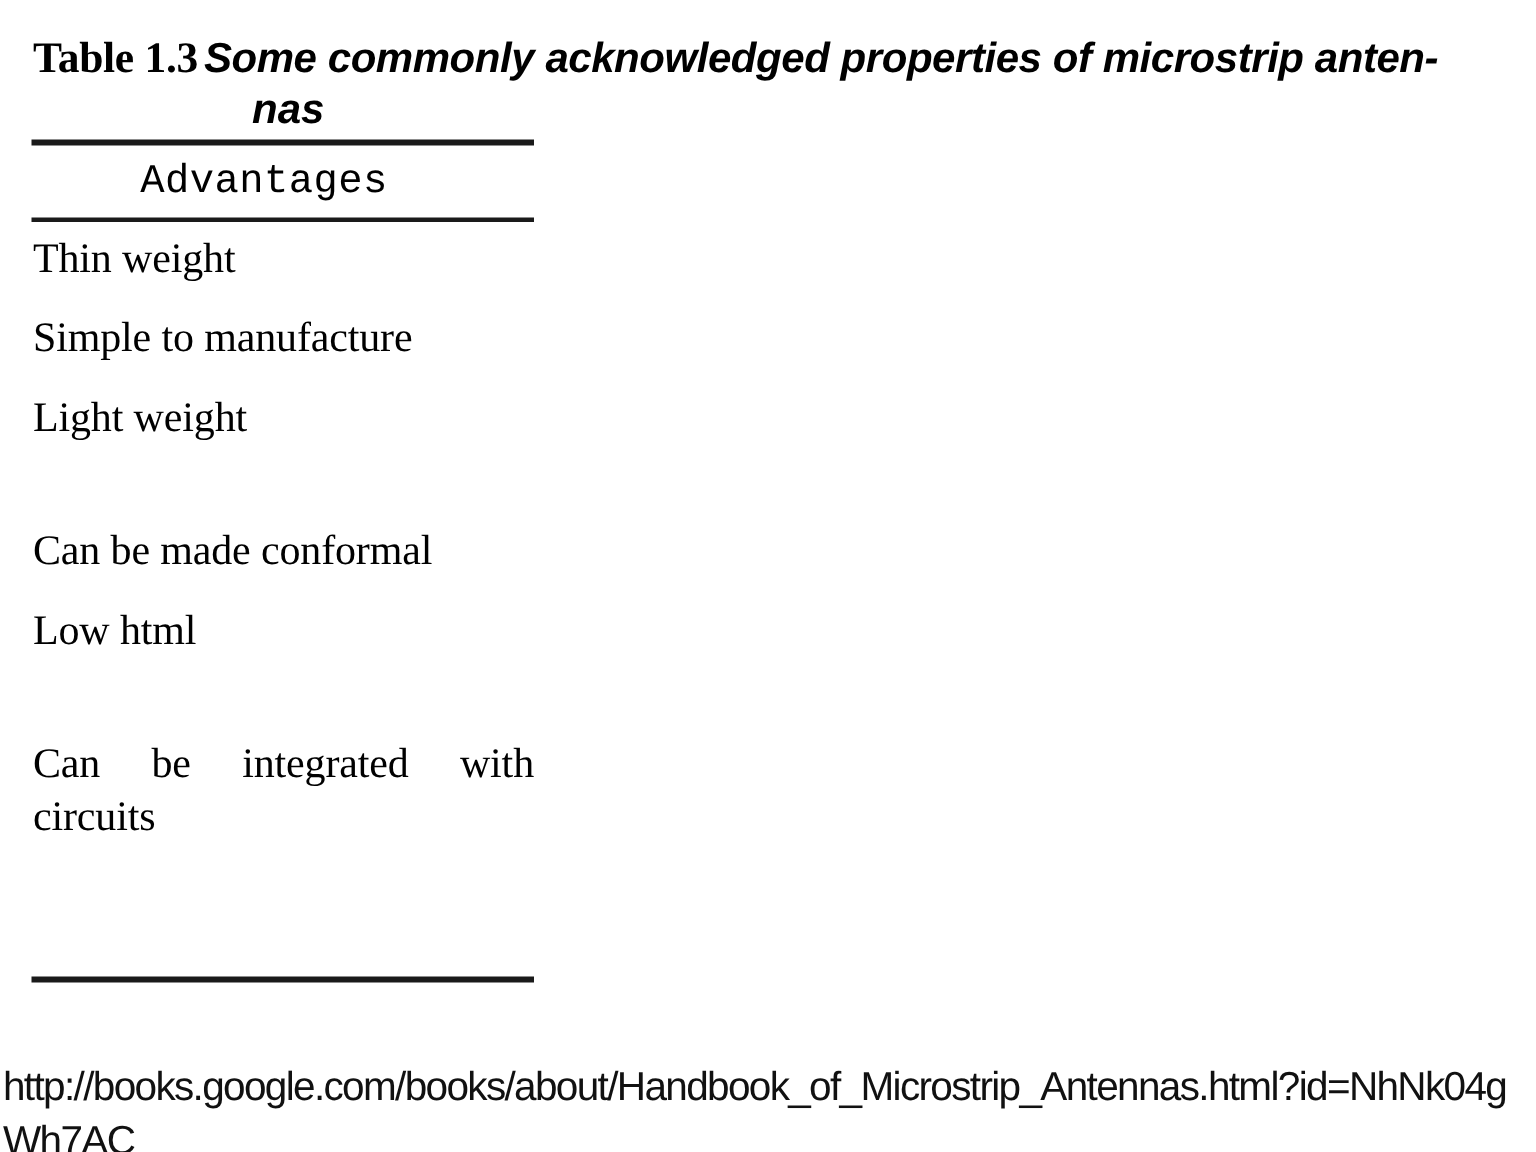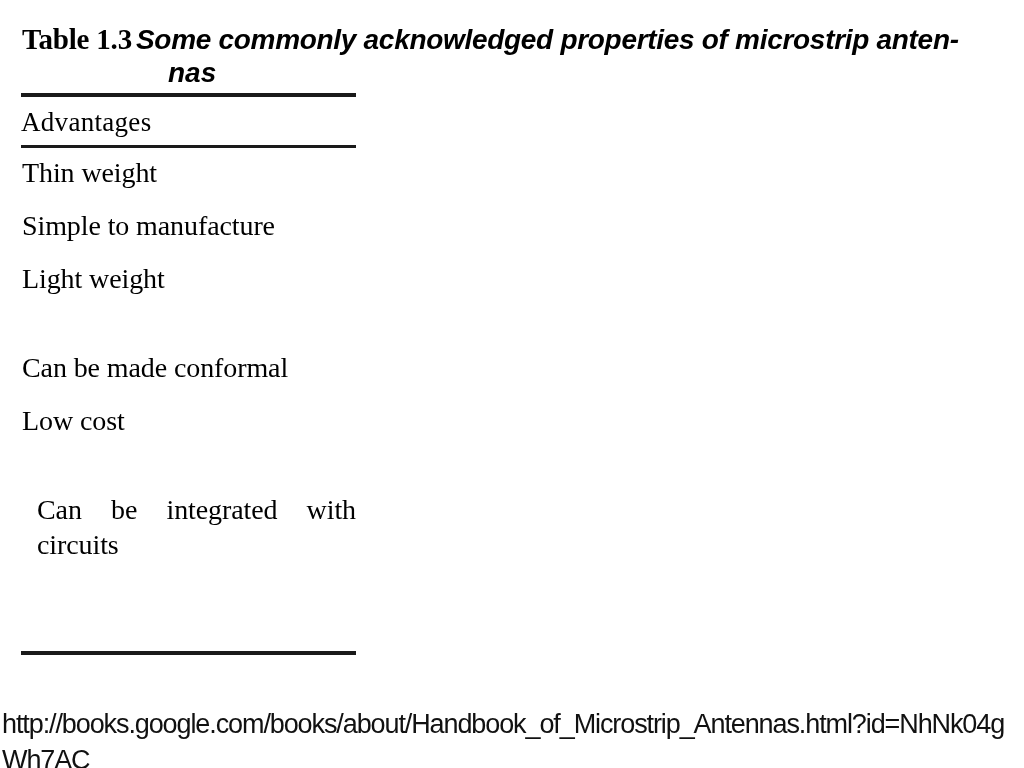--- a/index.html
+++ b/index.html
@@ -64,22 +64,22 @@
   }
   .rule-top    { top: 93px;  height: 4px; }
   .rule-header { top: 145px; height: 3px; }
   .rule-bottom { top: 651px; height: 4px; }
 
   .col-header {
     position: absolute;
     left: 21px;
     top: 107px;
     width: 310px;
-    text-align: left;
-    font-family: Liberation Serif, serif;
+    text-align: center;
+    font-family: Liberation Mono, monospace;
     font-size: 27px;
     letter-spacing: 0.3px;
   }
 
   .rows {
     position: absolute;
     left: 22px;
     top: 155px;
     width: 334px;
   }
@@ -87,21 +87,20 @@
     font-family: "Liberation Serif", serif;
     font-size: 28px;
     line-height: 36px;
     letter-spacing: -0.1px;
     margin-bottom: 17px;
   }
   .row.wrap {
     text-align: justify;
     text-align-last: left;
     line-height: 35px;
-    margin-left: 15px;
   }
   .row.wrap > span { display: inline; }
   .group-gap { height: 36px; }
 
   
   .url {
     position: absolute;
     left: 2px;
     top: 706px;
     width: 1022px;
@@ -131,21 +130,21 @@
   <div class="rule rule-header"></div>
 
   <div class="rows">
     <div class="row">Thin weight</div>
     <div class="row">Simple to manufacture</div>
     <div class="row">Light weight</div>
 
     <div class="group-gap"></div>
 
     <div class="row">Can be made conformal</div>
-    <div class="row">Low cost</div>
+    <div class="row">Low html</div>
 
     <div class="group-gap"></div>
 
     <div class="row wrap"><span>Can be integrated with circuits</span></div>
   </div>
 
   <div class="rule rule-bottom"></div>
 </div>
 
 <div class="url">http://books.google.com/books/about/Handbook_of_Microstrip_Antennas.html?id=NhNk04gWh7AC</div>

